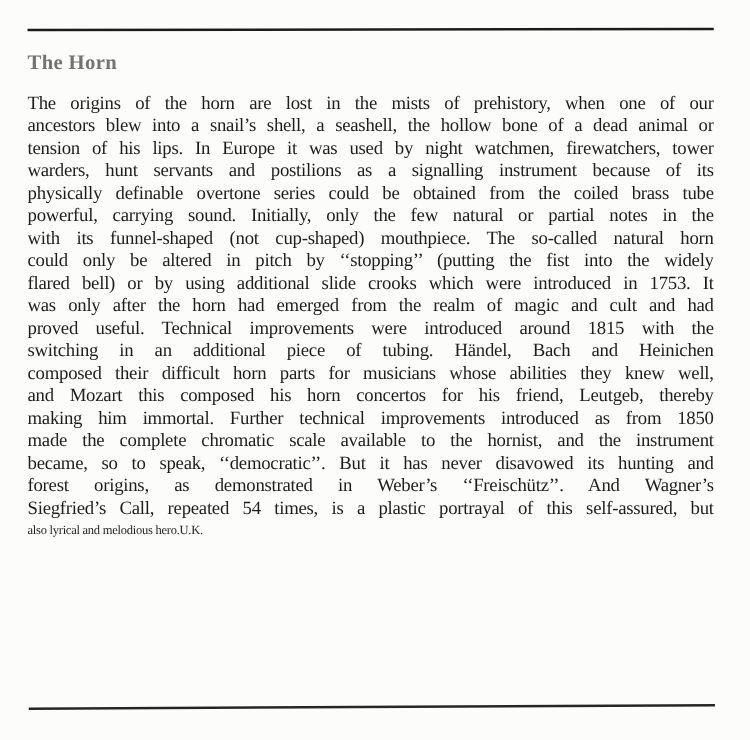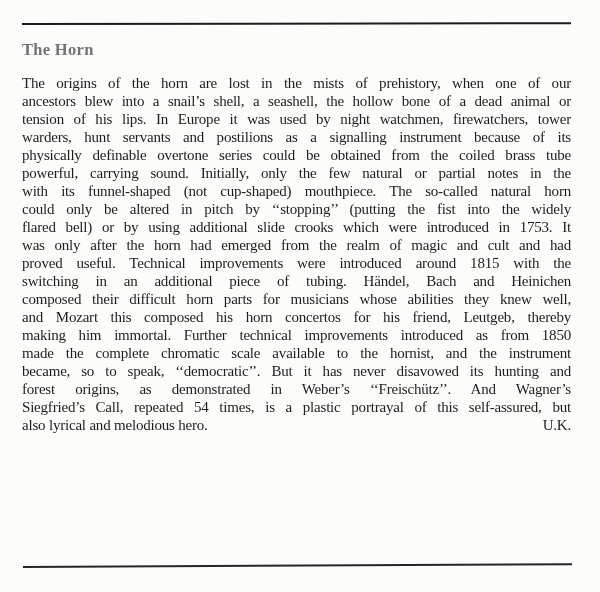--- a/index.html
+++ b/index.html
@@ -61,22 +61,21 @@
     line-height: 18px;
     height: 18px;
     overflow: hidden;
     letter-spacing: -0.2px;
     word-spacing: 0.5px;
     text-align: justify;
     text-align-last: justify;
   }
   .final-row {
     display: flex;
-    justify-content: space-between;
-    font-size: 15px;
+    font-size: 10px;
     line-height: 18px;
     height: 18px;
     letter-spacing: -0.2px;
   }
 </style>
 </head>
 <body>
 
 <div class="page">
   <div class="rule rule-top"></div>

